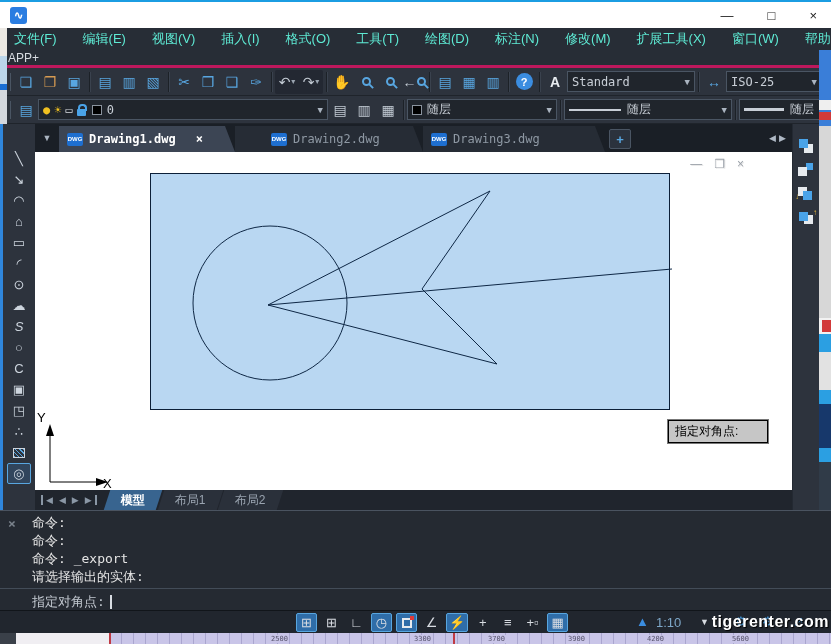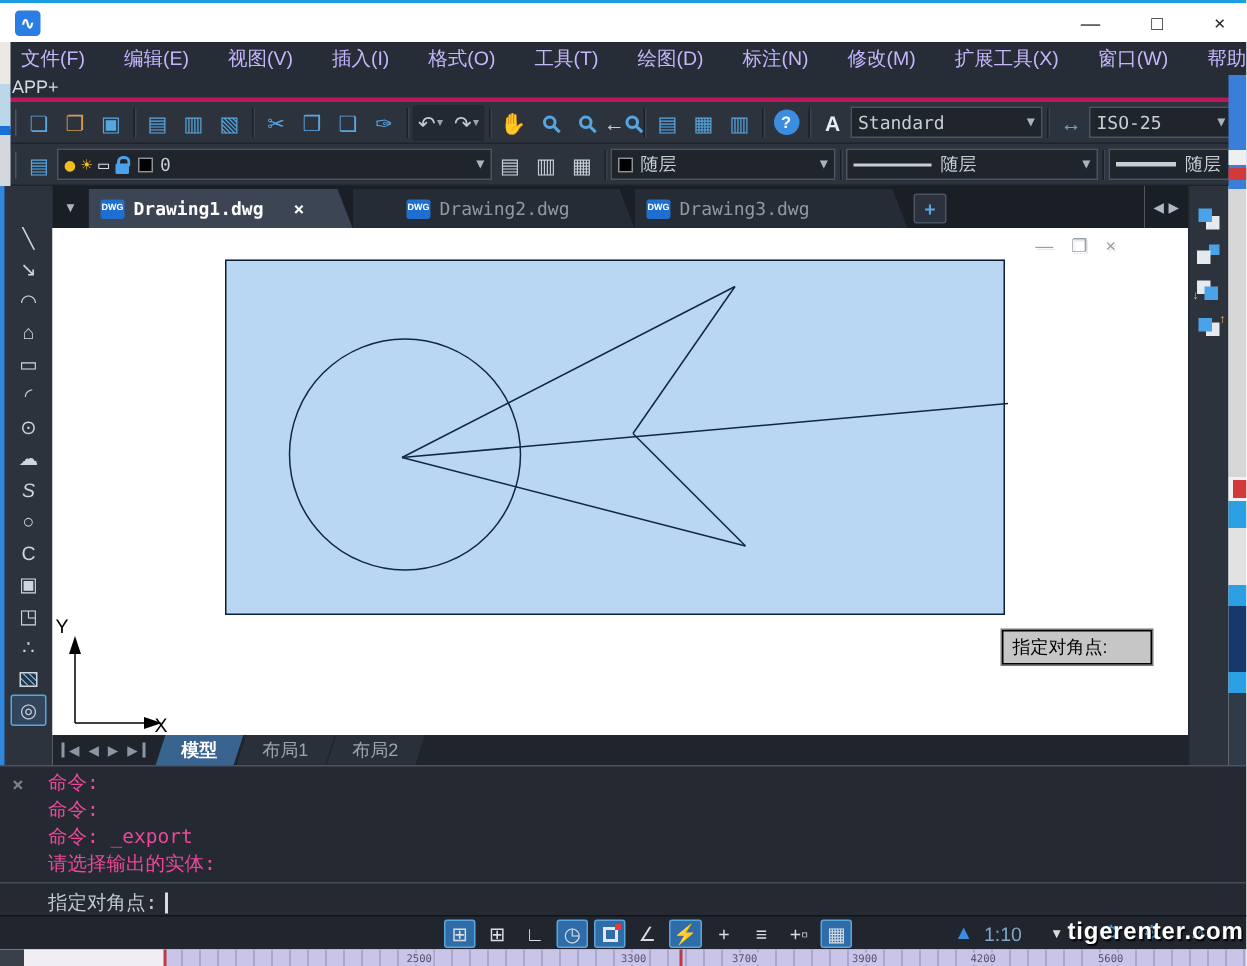--- a/index.html
+++ b/index.html
@@ -17,21 +17,21 @@
   #win-title { margin-left:8px; font-size:13px; color:#111; }
   #win-controls { position:absolute; right:14px; top:0; height:26px;
                   display:flex; align-items:center; gap:34px;
                   font-size:13px; color:#222; }
   #win-controls span { cursor:default; }
 
   
   #menubar { position:absolute; left:0; top:28px; width:831px; height:22px;
              background:#272d36; display:flex; align-items:center;
              padding-left:14px; gap:26px; }
-  #menubar span { color:#c4b5fd; font-size:13px; white-space:nowrap; }
+  #menubar span { color:#5eead4; font-size:13px; white-space:nowrap; }
   #appbar { position:absolute; left:0; top:50px; width:823px; height:18px;
             background:#272d36; border-bottom:3px solid #be185d;
             display:flex; align-items:center; padding-left:8px; }
   #appbar span { color:#d8dce2; font-size:12px; }
 
   
   .toolbar { position:absolute; left:0; width:822px; height:28px;
              background:#2d333d; border-bottom:1px solid #1f242b;
              display:flex; align-items:center; padding-left:3px; }
   #toolbar1 { top:68px; } #toolbar2 { top:96px; }
@@ -141,21 +141,21 @@
   .ltab span { transform:skewX(18deg); }
   .ltab.active { background:#38648f; color:#fff; font-weight:bold; }
   .ltab.inactive { background:#2a303a; color:#9aa4b0; }
 
   
   #cmdpanel { position:absolute; left:0; top:510px; width:831px; height:100px;
               background:#252a32; border-top:1px solid #4a5360;
               font-family:"DejaVu Sans Mono", monospace; }
   #cmdclose { position:absolute; left:8px; top:5px; color:#7a828c;
               font-size:13px; font-weight:bold; }
-  #cmdlines { position:absolute; left:32px; top:3px; color:#ec4899;
+  #cmdlines { position:absolute; left:32px; top:3px; color:#e5e5e5;
               font-size:13px; line-height:18px; }
   #cmddivider { position:absolute; left:0; top:77px; width:831px; height:1px;
                 background:#434c58; }
   #cmdprompt { position:absolute; left:32px; top:82px; color:#c2c8d0;
                font-size:13px; display:flex; align-items:center; }
   #cursor { display:inline-block; width:2px; height:14px; background:#d8dce2;
             margin-left:5px; }
 
   
   #statusbar { position:absolute; left:0; top:610px; width:831px; height:23px;

